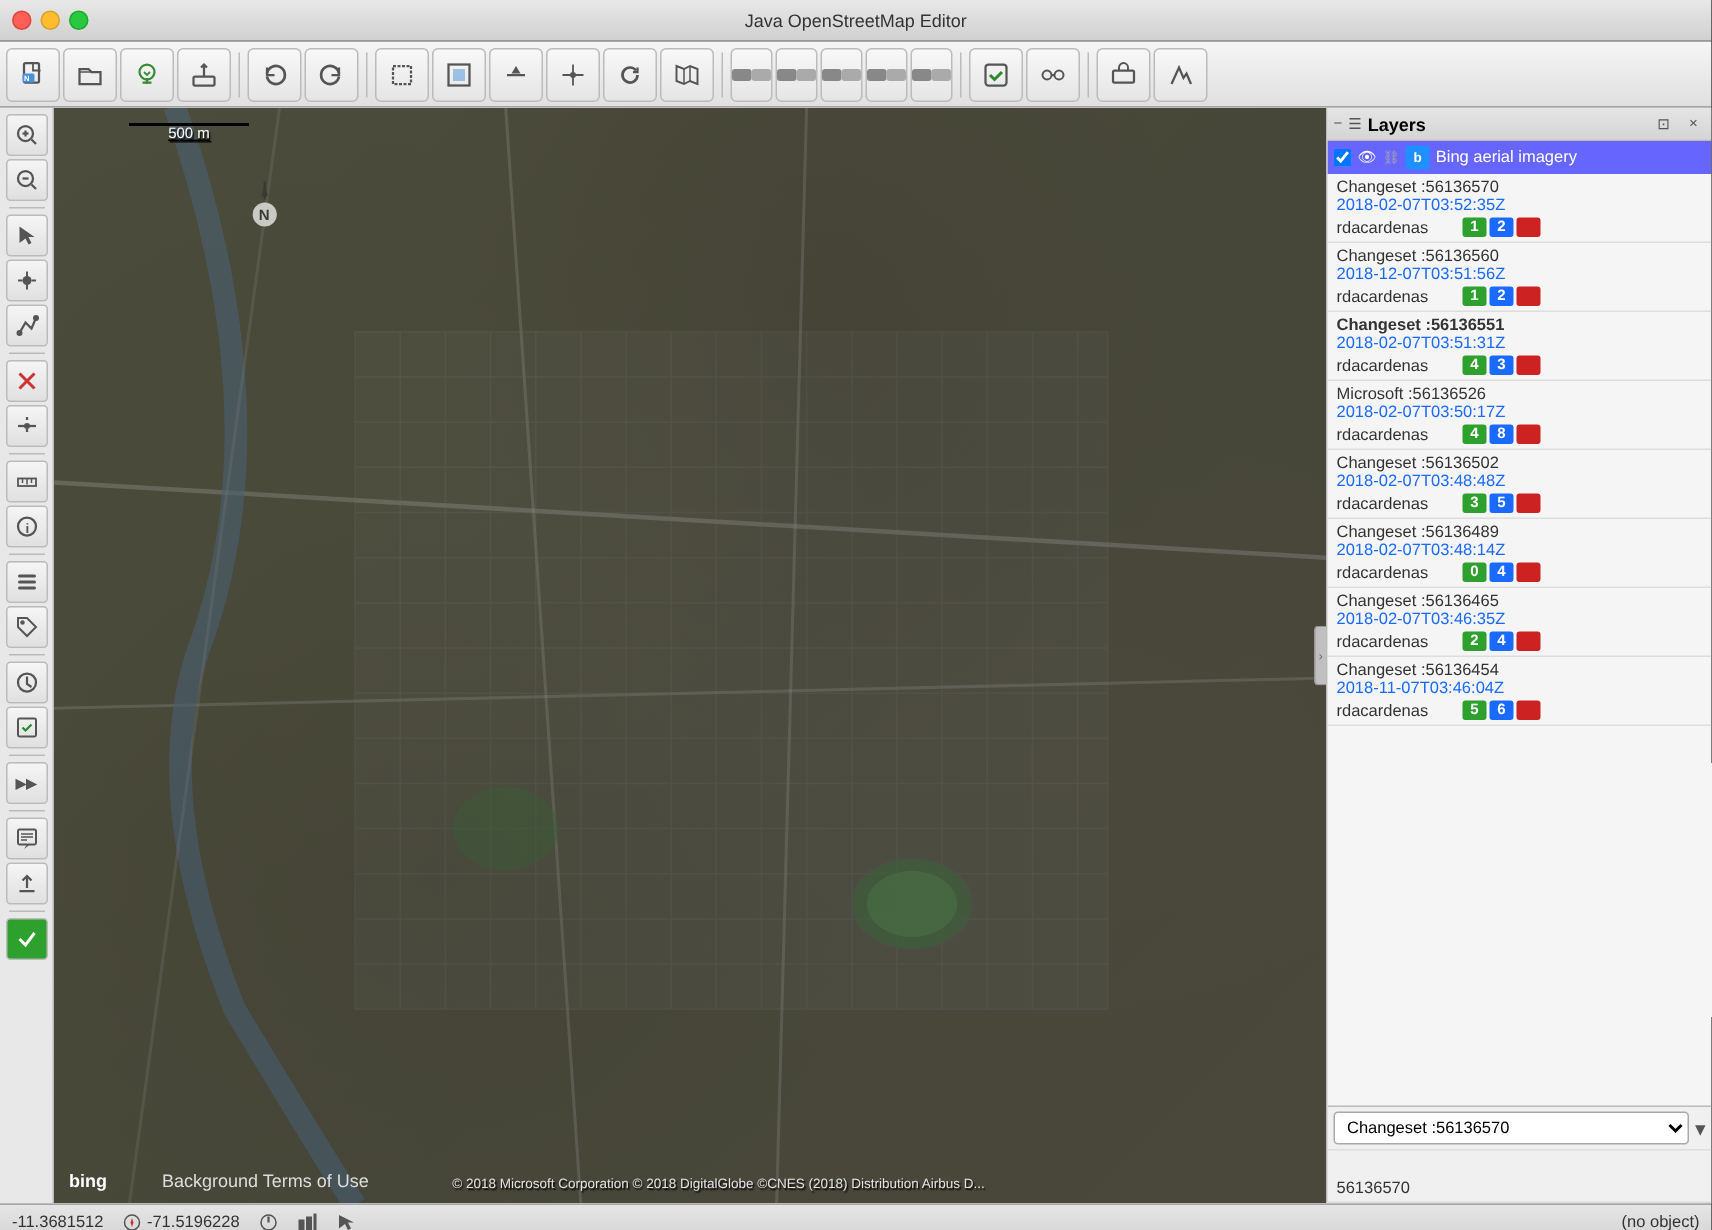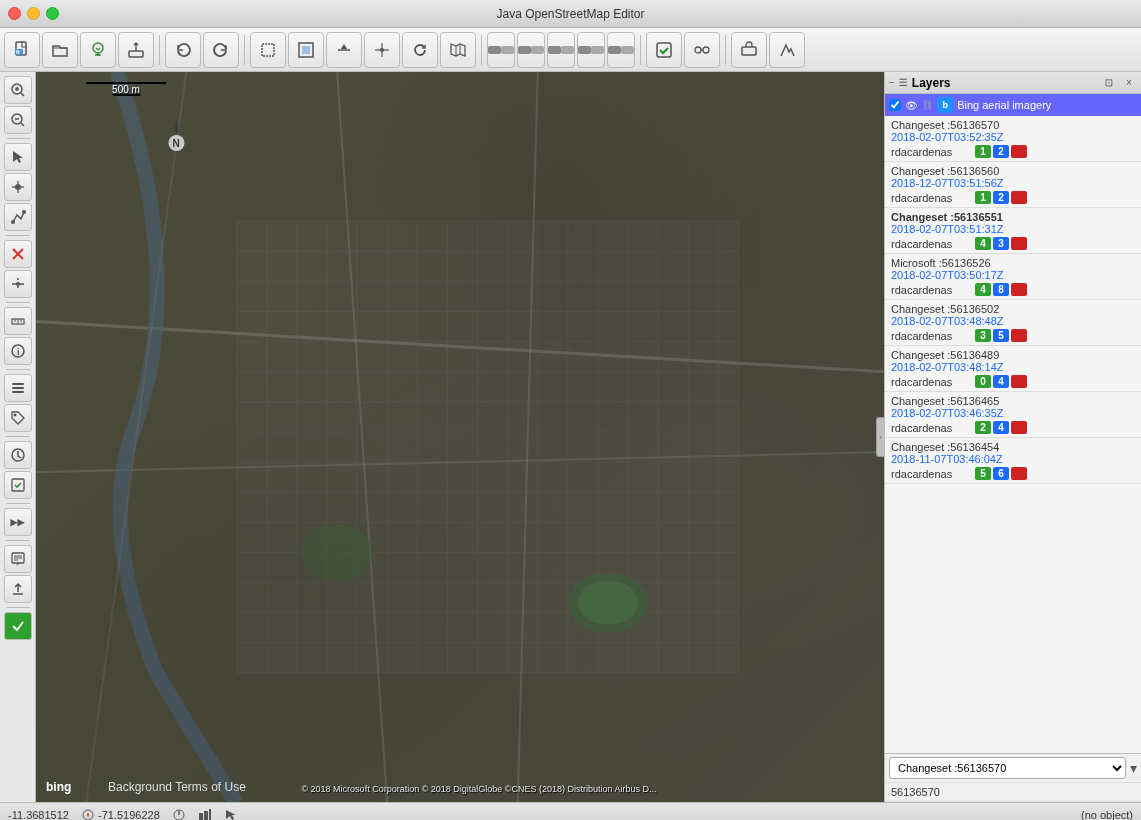--- a/index.html
+++ b/index.html
@@ -228,20 +228,21 @@
       border: 1px solid #aaa;
       border-radius: 3px;
       background: white;
       padding: 0 4px;
     }
     #changeset-id-display {
       padding: 3px 6px;
       font-size: 11px;
       color: #333;
       border-bottom: 1px solid #ddd;
+      margin-top: 16px;
     }
     #action-buttons {
       display: flex;
       padding: 4px;
       gap: 4px;
     }
     .action-btn {
       flex: 1;
       height: 26px;
       background: linear-gradient(to bottom, #f5f5f5, #e0e0e0);

